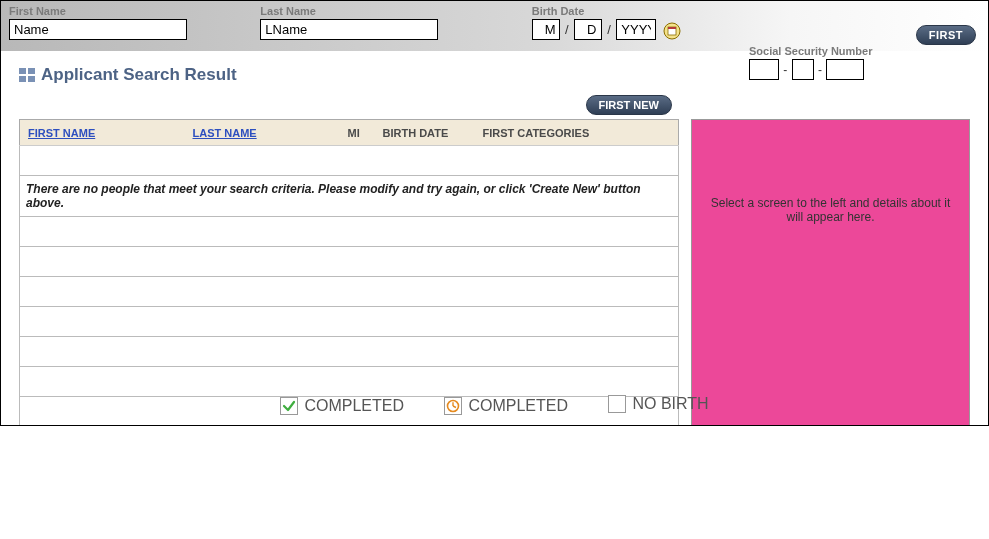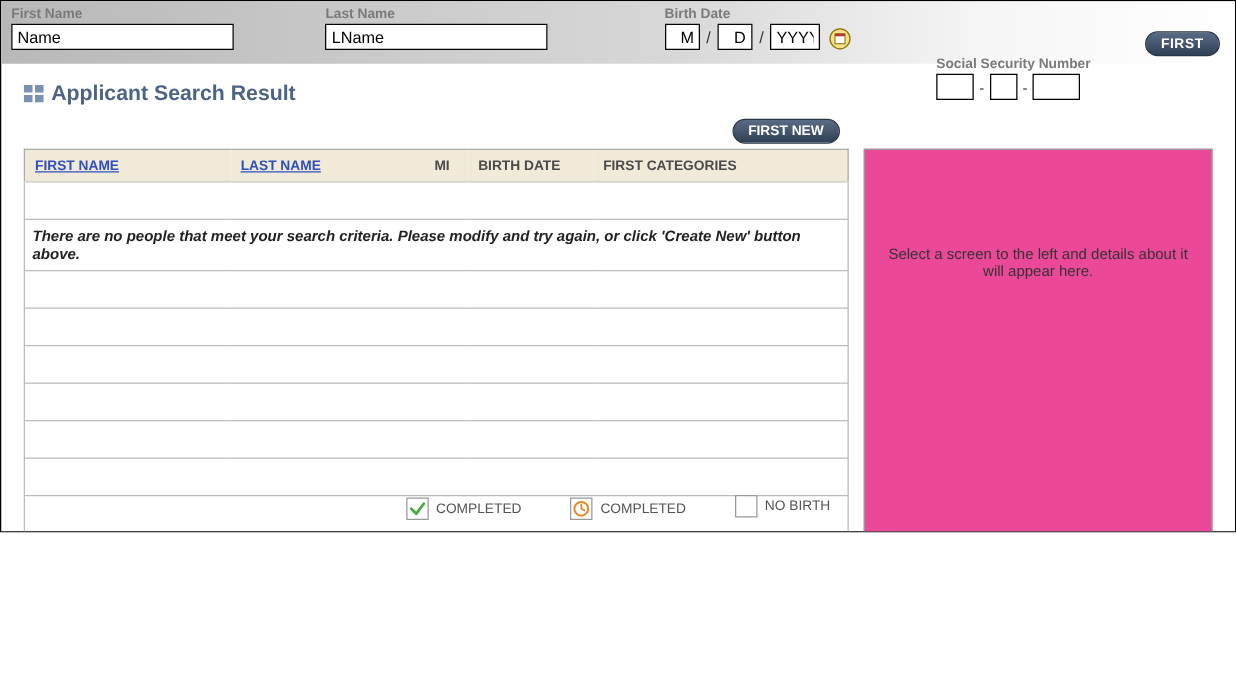--- a/index.html
+++ b/index.html
@@ -157,21 +157,21 @@
     padding: 76px 16px 0;
     text-align:center;
     font-size:12px;
     color:#333;
   }
   .legend {
     position:absolute;
     bottom:8px;
     left:0; right:0;
     text-align:center;
-    font-size:11px;
+    font-size:16px;
     color:#555;
   }
   .legend-item { display:inline-flex; align-items:center; gap:6px; margin: 0 18px; }
   .legend-box {
     width:18px; height:18px; border:1px solid #999; background:#fff;
     display:inline-flex; align-items:center; justify-content:center;
   }
   .chk-svg { width:14px; height:14px; }
 </style>
 </head>

